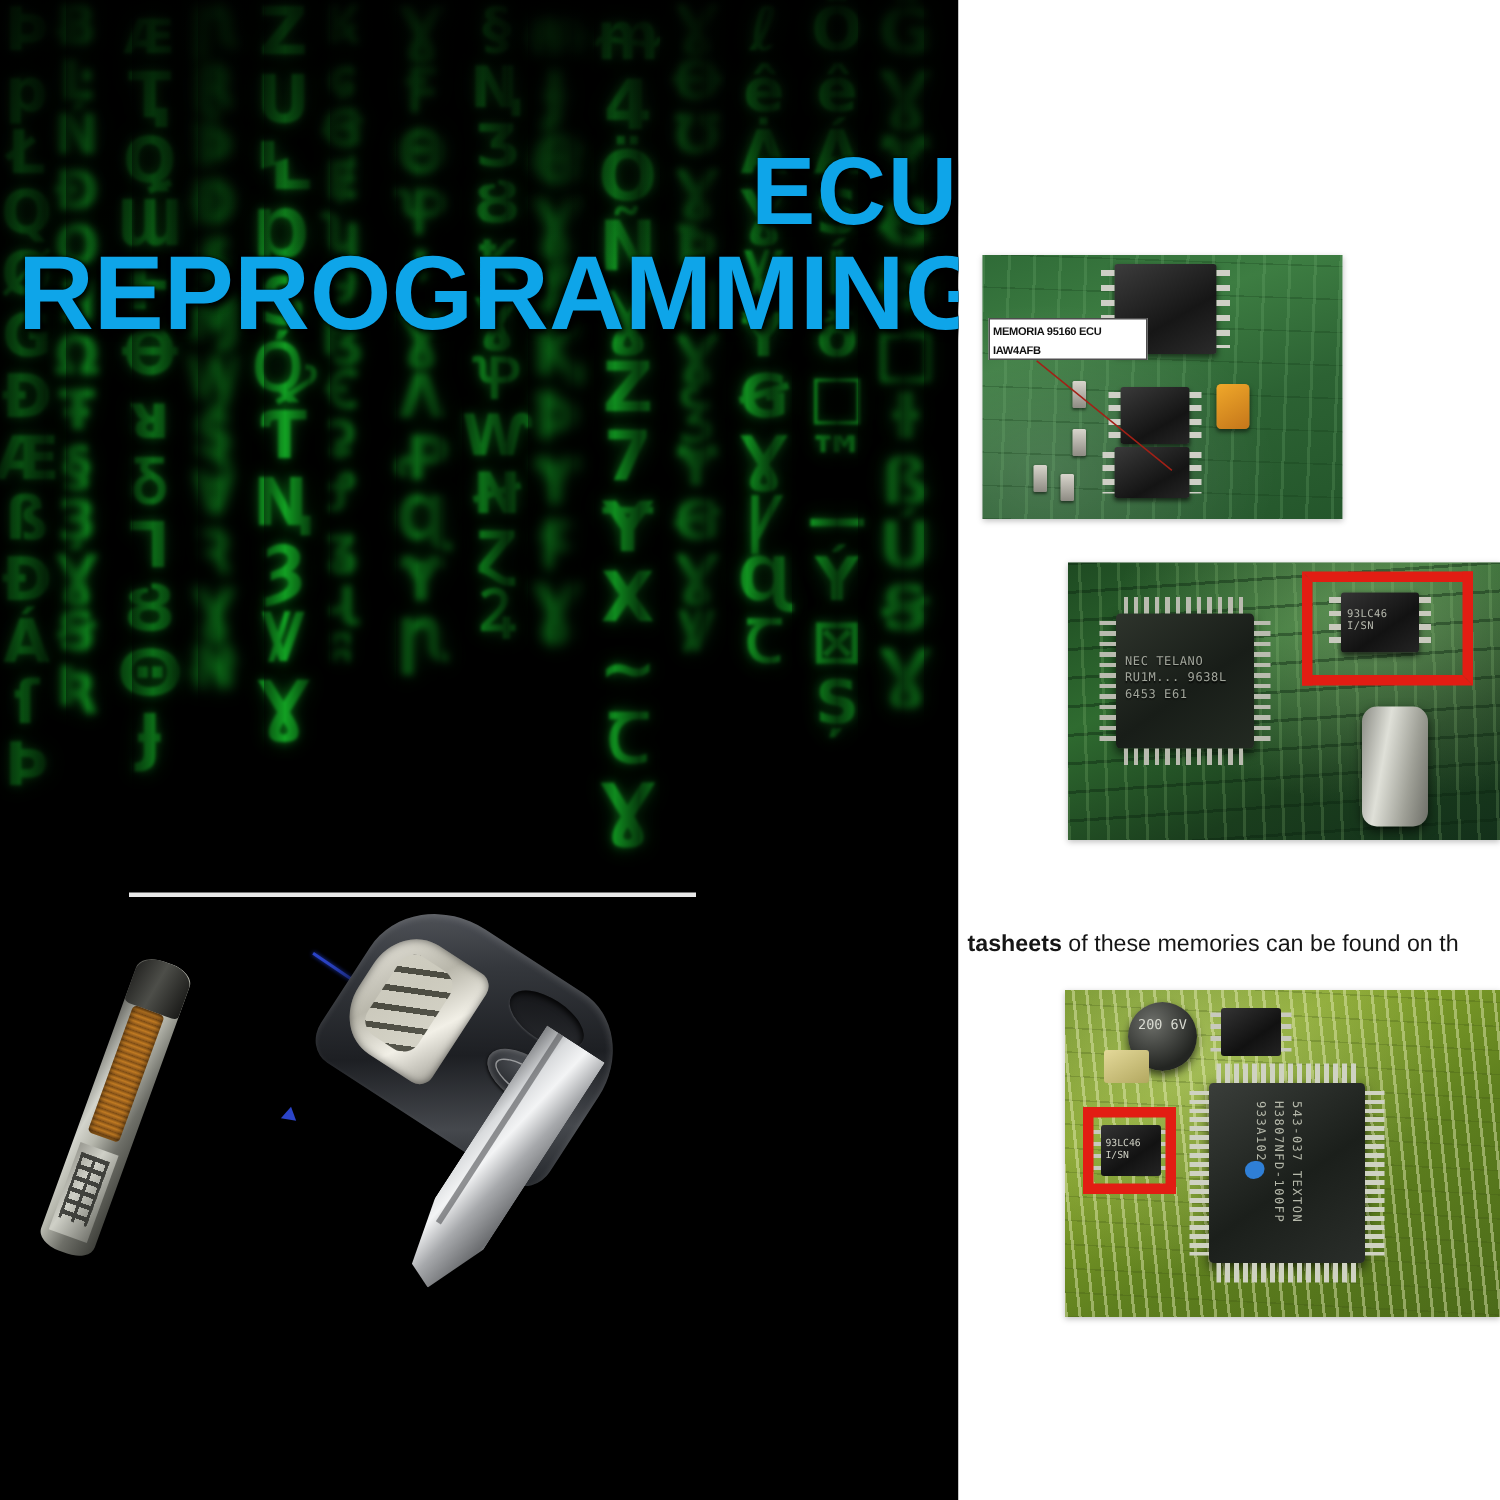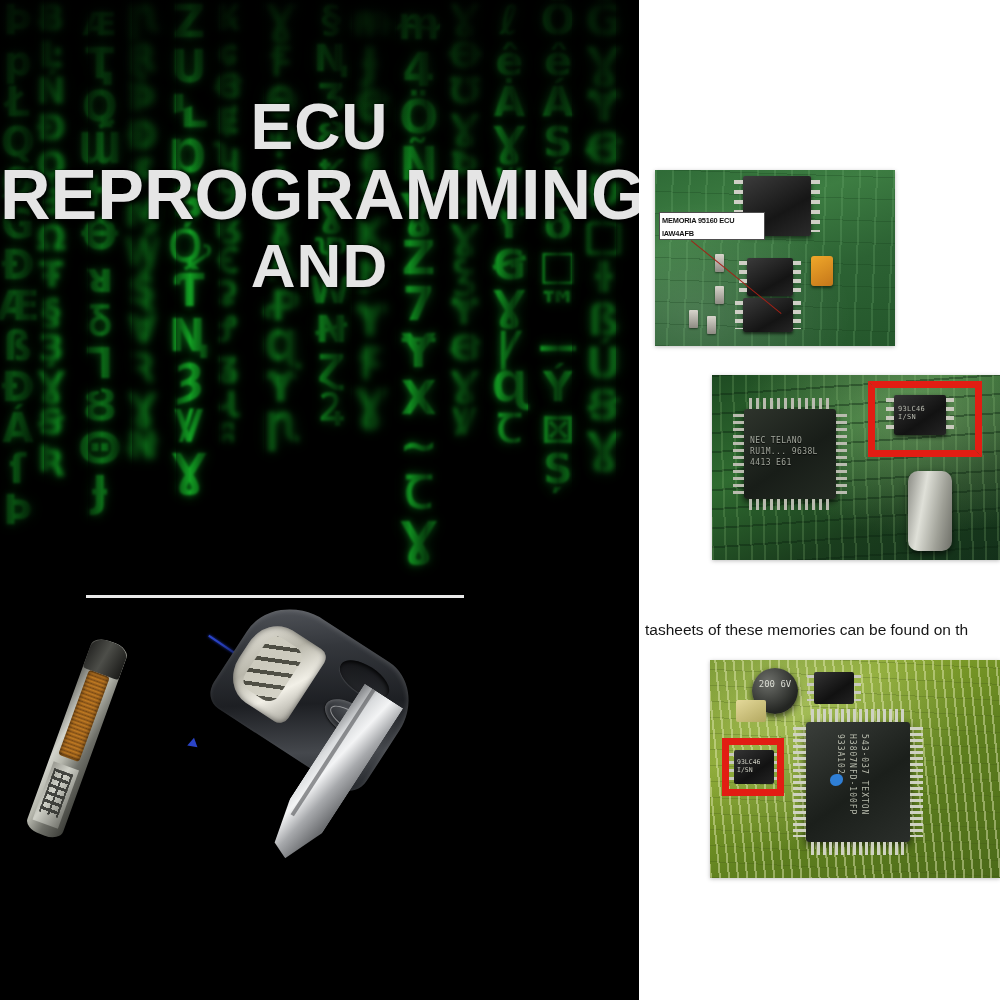--- a/index.html
+++ b/index.html
@@ -42,24 +42,25 @@
   }
   .vignette {
     position:absolute; inset:0;
     background:radial-gradient(ellipse at 50% 45%, rgba(0,0,0,0) 38%, rgba(0,0,0,.55) 100%);
     pointer-events:none;
   }
 
   
   #cover-title {
     position:absolute; left:0; top:95px; width:639px;
-    text-align:center; z-index:5;
-    color:#e5e5e5; font-weight:700;
+    text-align:right; z-index:5;
+    color:#0ea5e9; font-weight:700;
     letter-spacing:1px;
     text-shadow:3px 3px 5px rgba(0,0,0,.95), 0 0 2px rgba(0,0,0,.9);
+    padding-left:12px;
   }
   #cover-title .ln { display:block; line-height:1.02; }
   .ln-ecu   { font-size:64px; }
   .ln-repro { font-size:70px; letter-spacing:0px; }
   .ln-and   { font-size:62px; margin-top:2px; }
   .ln-immo  { font-size:62px; margin-top:6px; }
   .ln-dep   { font-size:60px; margin-top:2px; }
 
   #title-divider {
     position:absolute; left:86px; top:595px; width:378px; height:3px;
@@ -289,21 +290,21 @@
     border-radius:10px;
     background:linear-gradient(100deg,#8a8b84,#dfe0d8 35%,#9fa097 70%,#6d6e67);
     box-shadow:0 3px 7px rgba(0,0,0,.65);
   }
 
   
   #caption-line {
     position:absolute; left:6px; top:620px; width:370px;
     font-size:15.5px; color:#161616; white-space:nowrap; line-height:20px;
   }
-  #caption-line b { font-weight:400; }
+  #caption-line b { font-weight:700; }
 
   
   #pcb-shot-3 { left:71px; top:660px; width:290px; height:218px;
     background:
       radial-gradient(ellipse at 30% 20%, rgba(220,235,170,.35), transparent 60%),
       linear-gradient(150deg,#6f8f24 0%, #86a42c 28%, #5e7f1e 60%, #4b6a19 100%);
   }
   .trace-set-c {
     position:absolute; inset:0;
     background:
@@ -542,21 +543,20 @@
 Ꞩ
 Ɣ</div>
     </div>
 
     <div class="fade-mask"></div>
     <div class="vignette"></div>
 
     <div id="cover-title">
       <span class="ln ln-ecu">ECU</span>
       <span class="ln ln-repro">REPROGRAMMING</span>
-      <span class="ln ln-and">AND</span>
     </div>
 
     <div id="title-divider"></div>
 
     <div id="key-photo">
       <div class="transponder">
         <div class="t-cap"></div>
         <div class="t-coil"></div>
         <div class="t-die"></div>
       </div>
@@ -595,21 +595,21 @@
 
     <div class="pcb-shot" id="pcb-shot-2">
       <div class="trace-set-b"></div>
       <div class="nec-qfp">
         <div class="pins-v pv-l"></div>
         <div class="pins-v pv-r"></div>
         <div class="pins-h ph-t"></div>
         <div class="pins-h ph-b"></div>
         <div class="nec-txt">NEC TELANO
 RU1M...
-9638L 4413
+9638L 6453
 E61</div>
       </div>
       <div class="eeprom-2">
         <span>93LC46 I/SN</span>
       </div>
       <div id="red-box-2"></div>
       <div id="red-box-2b"></div>
       <div class="cap-can"></div>
     </div>
 

